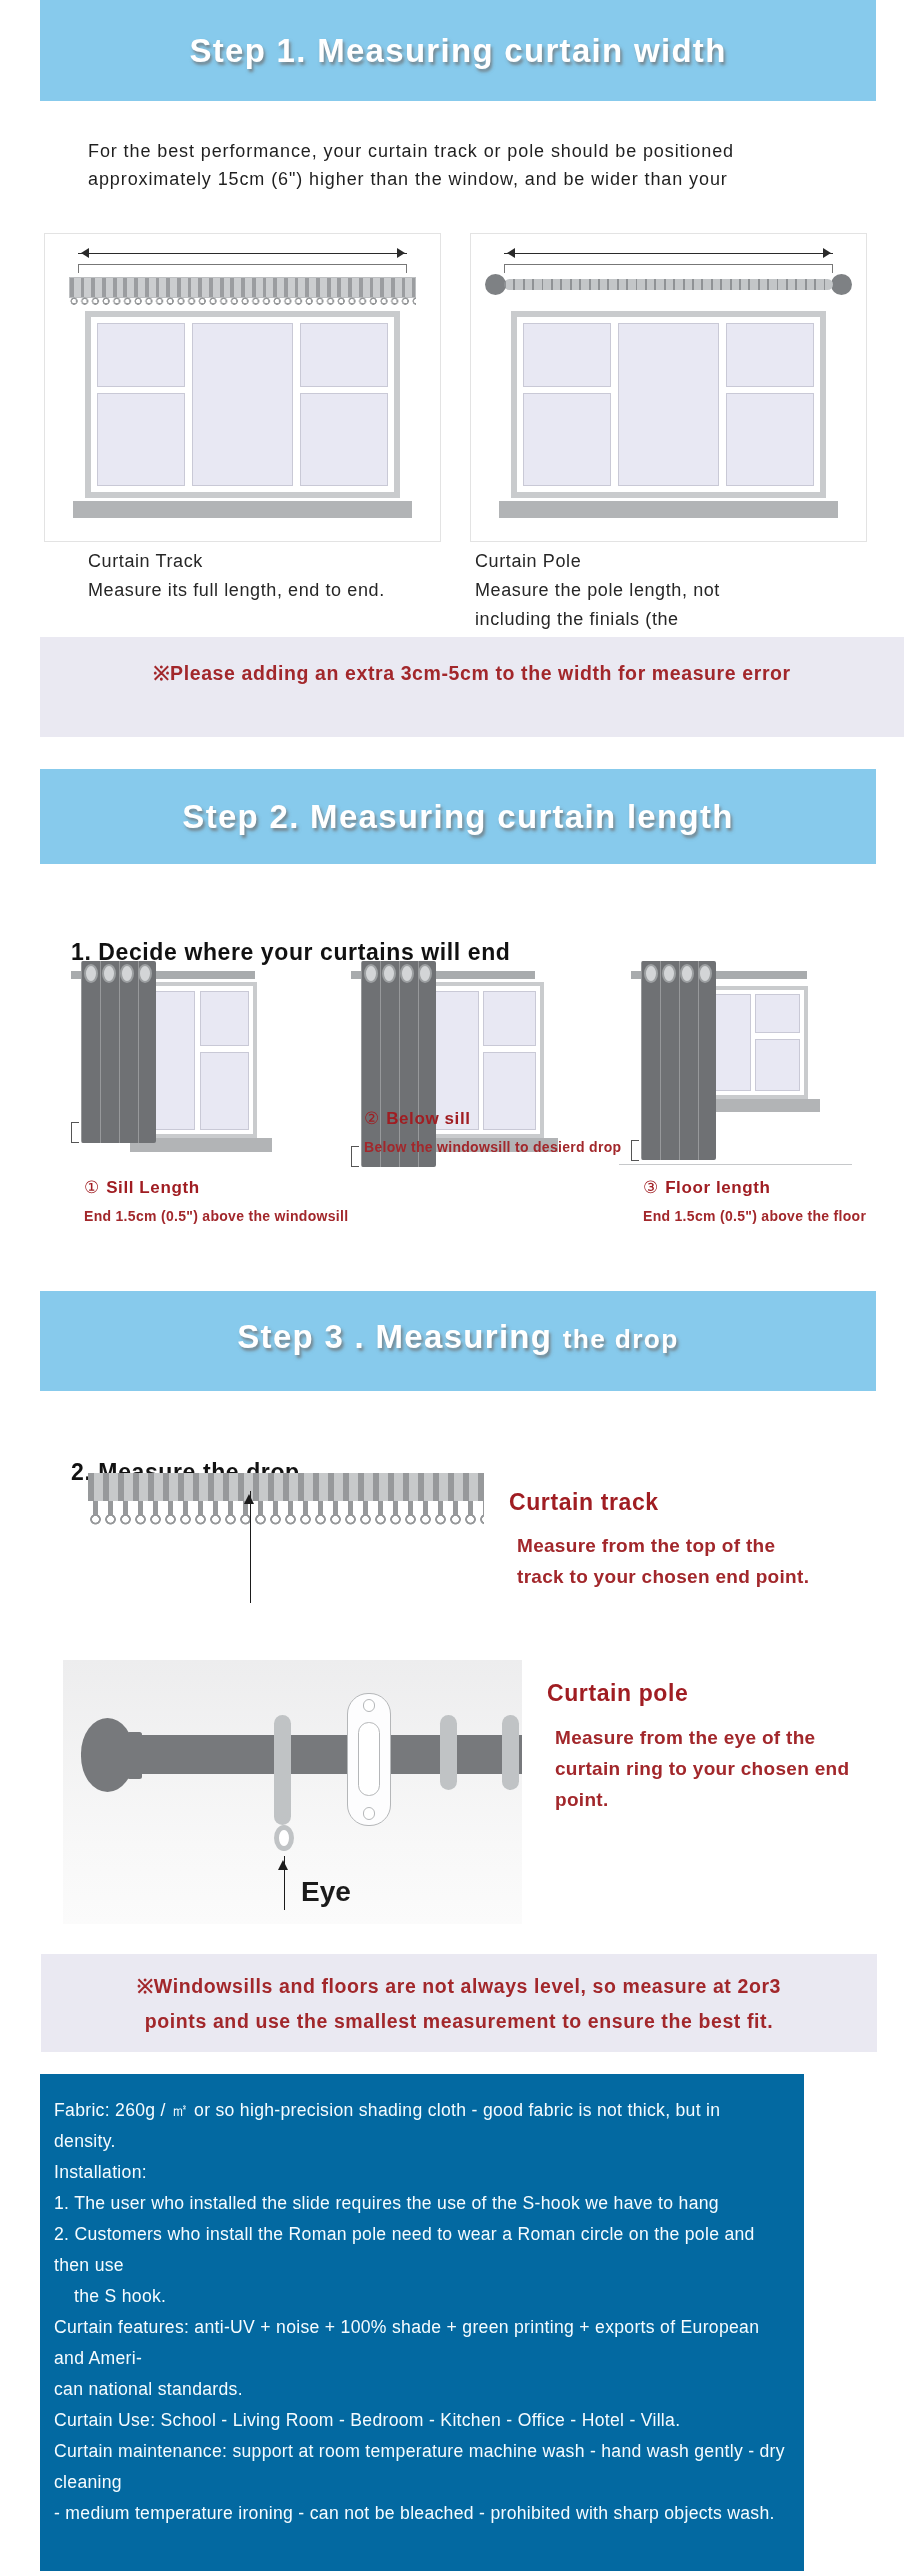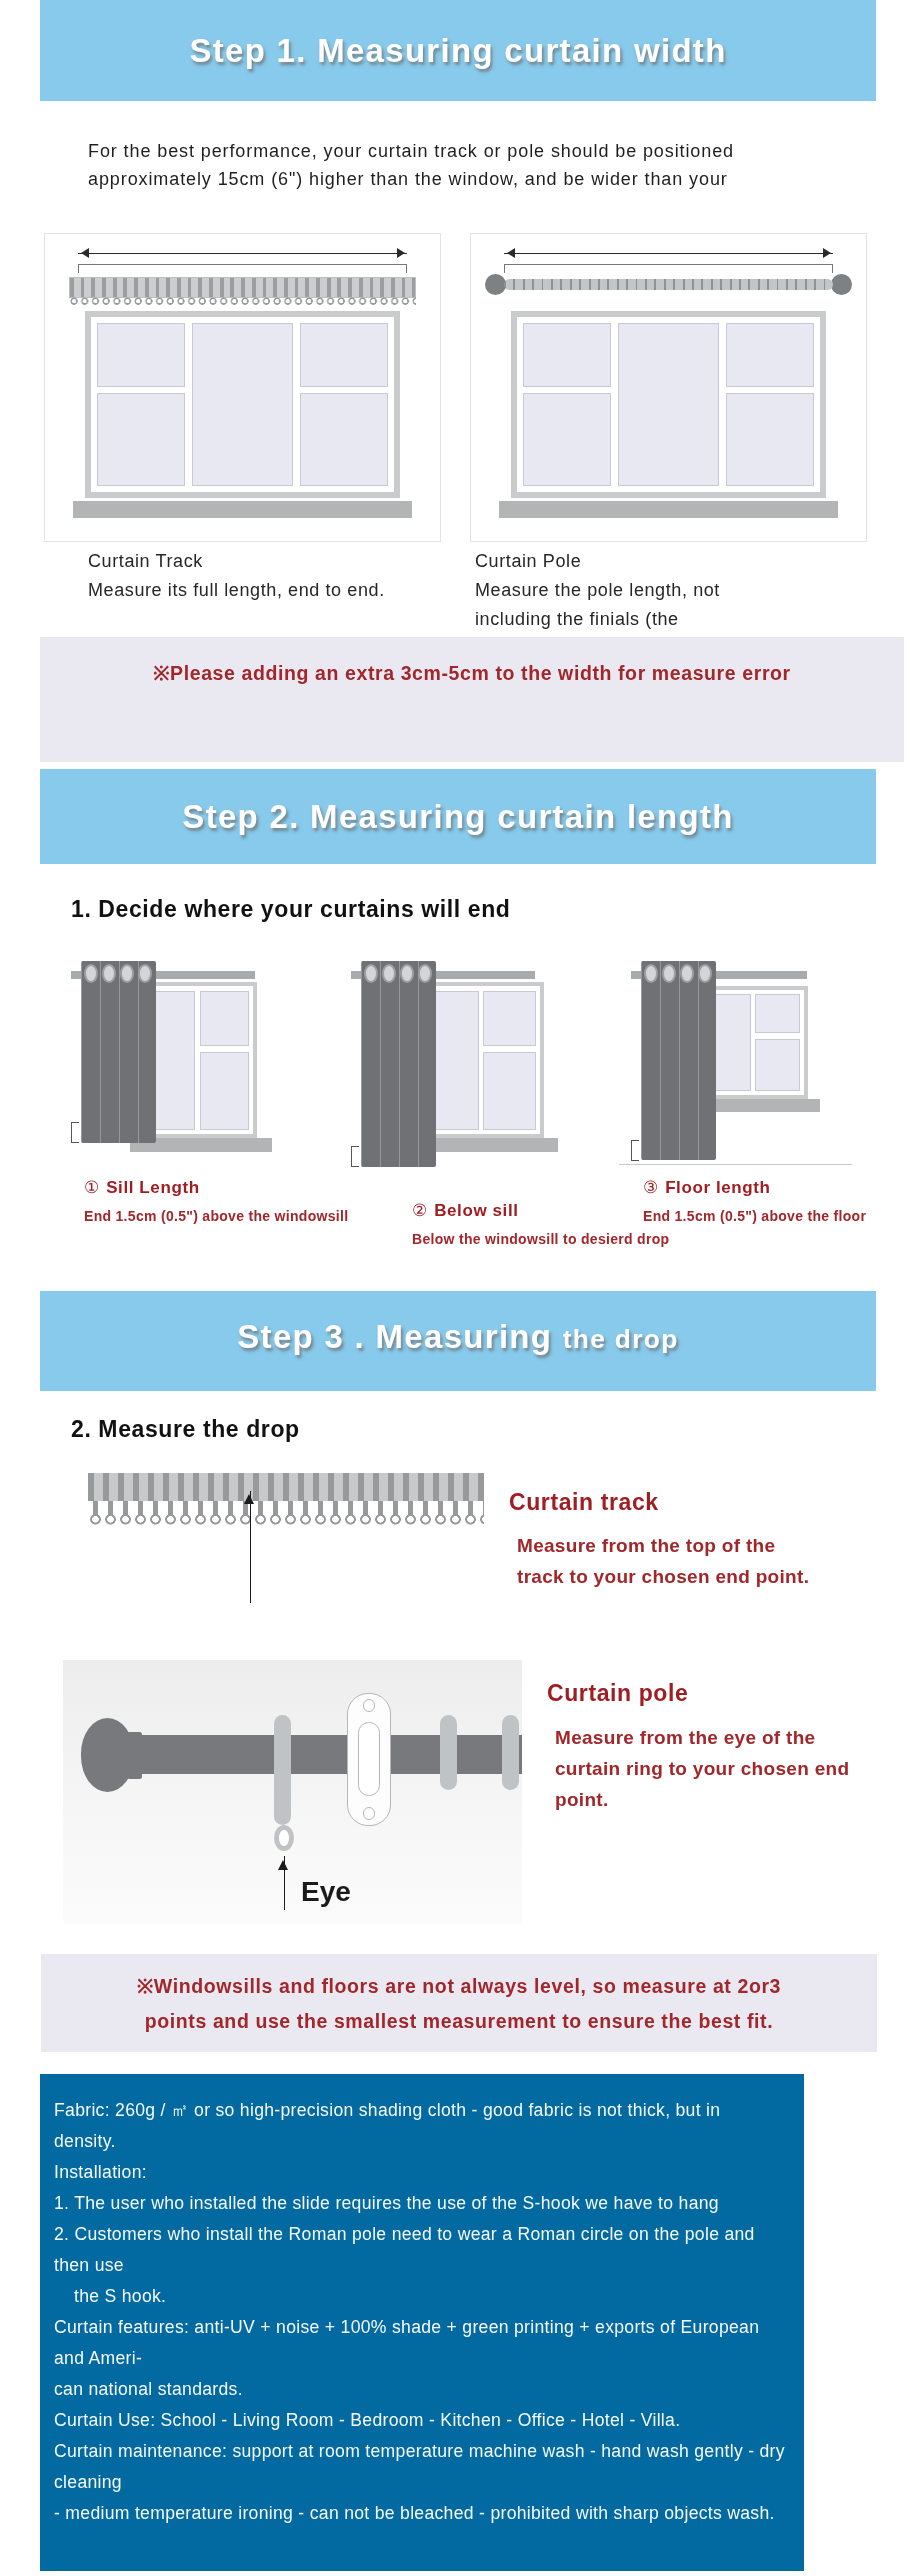--- a/index.html
+++ b/index.html
@@ -11,24 +11,24 @@
         text-shadow:1.9px 2.5px 3.1px rgba(110,110,110,0.75);}
   #band1{top:0;height:101px;line-height:101px;font-size:33px;}
   #band2{top:769px;height:95px;line-height:95px;font-size:33px;}
   #band3{top:1291px;height:100px;line-height:92px;font-size:33px;}
   #band3 .sub{font-size:26.4px;}
 
   
   .intro{position:absolute;left:88px;top:137px;font-size:18px;line-height:28px;
          color:#1f1f1f;letter-spacing:0.9px;}
   .cap{position:absolute;font-size:18px;line-height:29px;color:#262626;letter-spacing:0.6px;}
-  .subhead{position:absolute;left:71px;font-size:23px;font-weight:bold;color:#111;letter-spacing:0.6px;}
+  .subhead{position:absolute;left:71px;font-size:23px;font-weight:bold;color:#111;letter-spacing:0.6px;margin-top:43px;}
   .notice{position:absolute;background:#EAE9F2;color:#A2272B;font-size:19.5px;font-weight:600;
           text-align:center;letter-spacing:0.6px;}
-  #notice1{left:40px;top:637px;width:864px;height:125px;line-height:36px;padding-top:17.6px;box-sizing:border-box;}
+  #notice1{left:40px;top:637px;width:864px;height:100px;line-height:36px;padding-top:17.6px;box-sizing:border-box;}
   #notice2{left:41px;top:1954px;width:836px;height:98px;line-height:35px;padding-top:15px;box-sizing:border-box;}
 
   
   .panel{position:absolute;top:233px;width:395px;height:307px;background:#fff;border:0.6px solid #E3E3E3;}
   #panel-track{left:44px;} #panel-pole{left:470px;}
   .h-arrow{position:absolute;top:19px;left:33px;right:33px;border-top:1.9px solid #2a2a2a;}
   .h-arrow:before,.h-arrow:after{content:"";position:absolute;top:-5.7px;width:0;height:0;
      border:5px solid transparent;}
   .h-arrow:before{left:-2.5px;border-right:8.8px solid #2a2a2a;}
   .h-arrow:after{right:-2.5px;border-left:8.8px solid #2a2a2a;}
@@ -58,21 +58,21 @@
   .win2{position:absolute;background:#fff;border:4.4px solid #C9CBCD;display:flex;gap:4.4px;padding:4.4px;box-sizing:border-box;}
   .sill2{position:absolute;background:#B2B4B6;}
   .curtain{position:absolute;left:12.6px;top:0;width:75px;background:#6F7174;border-radius:1.9px;
      background-image:repeating-linear-gradient(90deg,rgba(255,255,255,0.28) 0 1.3px,transparent 1.3px 19px);}
   .grommets{display:flex;justify-content:space-evenly;padding-top:3.1px;}
   .grommet{width:14px;height:19px;border-radius:50%;background:#D3D5D7;border:2.5px solid #9DA0A2;box-sizing:border-box;}
   .bracket-mark{position:absolute;left:2.5px;width:7px;height:19px;
      border-left:1.9px solid #555;border-top:1.9px solid #555;border-bottom:1.9px solid #555;}
   .floor-line{position:absolute;border-top:1.9px solid #C6C8CA;}
   .opt-cap{position:absolute;color:#A01D22;}
-  #cap1{left:84px;top:1177px;} #cap2{left:364px;top:1200px;margin-left:48px;} #cap3{left:643px;top:1177px;}
+  #cap1{left:84px;top:1177px;} #cap2{left:364px;top:1108px;} #cap3{left:643px;top:1177px;}
   .opt-label{font-size:17px;font-weight:bold;letter-spacing:0.6px;}
   .opt-label .marker{margin-right:6.3px;font-weight:normal;}
   .opt-desc{font-size:14px;font-weight:bold;margin-top:10px;letter-spacing:0.3px;color:#A2272B;}
 
   
   .track3{position:absolute;left:88px;top:1473px;width:396px;height:126px;}
   .track3-strip{position:absolute;top:0;left:0;right:0;height:28px;background:#C7C9CA;
      background-image:repeating-linear-gradient(90deg,#97999B 0 5.7px,#C7C9CA 5.7px 15px);}
   .track3-hooks{position:absolute;top:28px;left:0;right:0;height:26.4px;
      background-image:linear-gradient(#97999B,#97999B),radial-gradient(circle at 7.5px 19px,#ffffff 3.1px,#96989A 3.6px 5px,transparent 5.7px);

